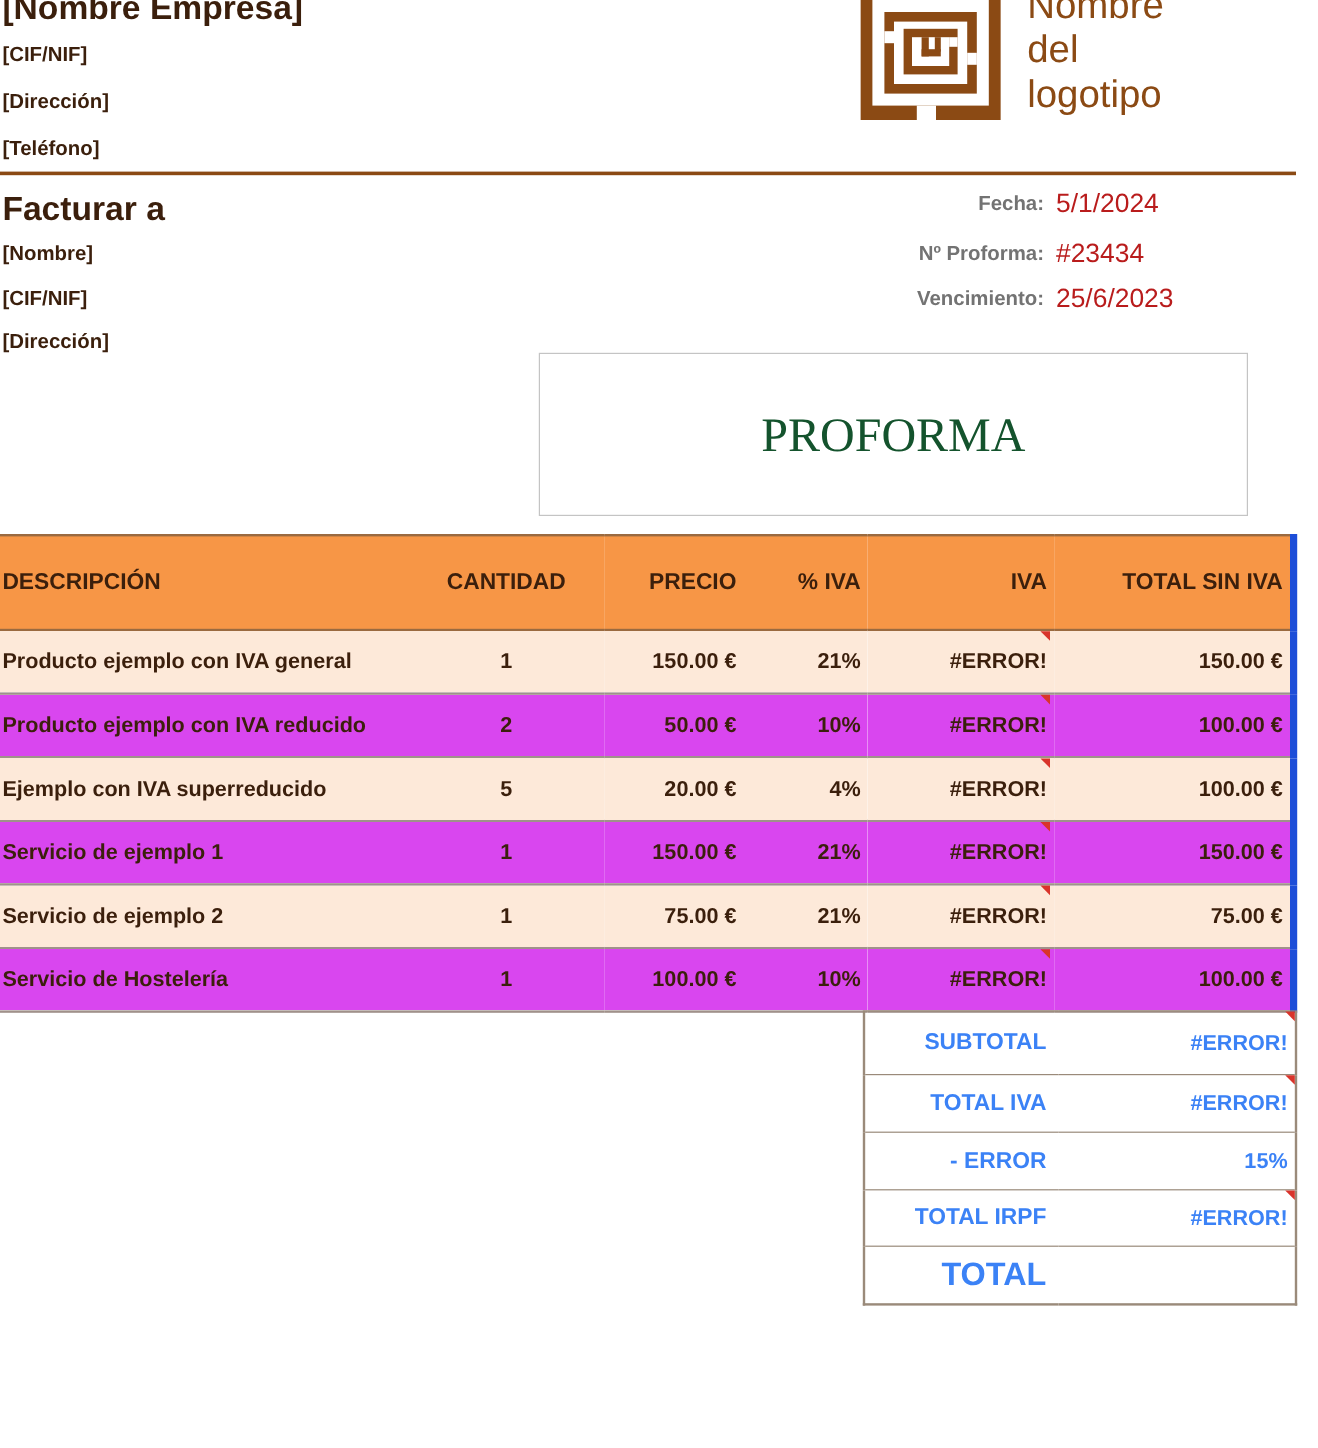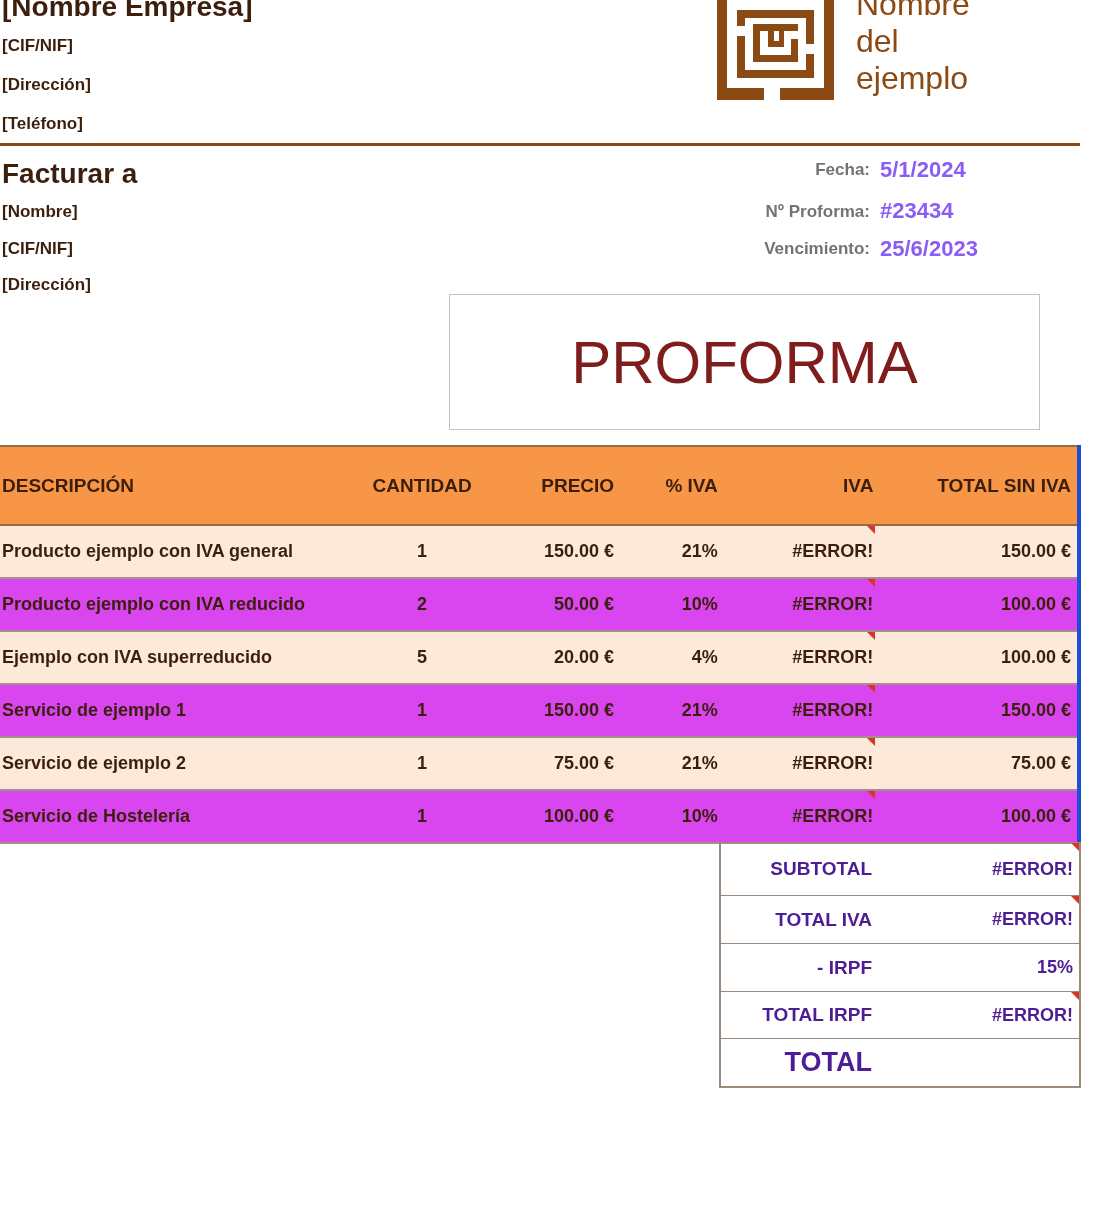--- a/index.html
+++ b/index.html
@@ -11,39 +11,39 @@
 
   .logo-icon { position: absolute; left: 717px; top: 0; width: 117px; height: 100px; }
   .logo-text { position: absolute; left: 856px; top: -14px; font-size: 32px; line-height: 37px; color: #8b4a14; }
 
   .divider { position: absolute; left: 0; top: 143px; width: 1080px; height: 3px; background: #8b4a14; }
 
   .bill-title { position: absolute; left: 2px; top: 158px; font-size: 28px; font-weight: bold; color: #3b1f0c; }
   .bill-line { position: absolute; left: 2px; font-size: 17px; font-weight: bold; color: #3b1f0c; }
 
   .meta-label { position: absolute; right: 228px; font-size: 17px; font-weight: bold; color: #737373; text-align: right; white-space: nowrap; }
-  .meta-value { position: absolute; left: 880px; font-size: 22px; font-weight: bold; color: #8b5cf6; white-space: nowrap; }
+  .meta-value { position: absolute; left: 880px; font-size: 22px; font-weight: normal; color: #b91c1c; white-space: nowrap; }
 
   .proforma-box { position: absolute; left: 449px; top: 294px; width: 591px; height: 136px; border: 1px solid #c4c4c4; display: flex; align-items: center; justify-content: center; }
-  .proforma-text { font-size: 60px; color: #7f1d1d; letter-spacing: 0px; }
+  .proforma-text { font-size: 40px; color: #14532d; letter-spacing: 0px; font-family: Liberation Serif, serif; }
 
   .items-table { position: absolute; left: 0; top: 445px; width: 1081px; border-collapse: collapse; }
   .items-table th { background: #f79646; height: 79px; font-size: 19px; font-weight: bold; color: #3b1f0c; border-top: 2px solid #9a6a40; border-bottom: 2px solid #9a6a40; padding: 0 6px; white-space: nowrap; }
   .items-table td { height: 53px; font-size: 18px; font-weight: bold; color: #3b1f0c; border-bottom: 2px solid #a0918a; padding: 0 6px; white-space: nowrap; position: relative; }
   .items-table tr.odd td { background: #fde9d9; }
   .items-table tr.even td { background: #d946ef; }
-  .items-table th:last-child, .items-table td:last-child { border-right: 4px solid #1d4ed8; }
+  .items-table th:last-child, .items-table td:last-child { border-right: 6px solid #1d4ed8; }
   .al { text-align: left; padding-left: 2px !important; }
   .ac { text-align: center; }
   .ar { text-align: right; }
 
   .err-flag { position: absolute; right: 4px; top: 0; width: 0; height: 0; border-left: 8px solid transparent; border-top: 8px solid #d9342b; }
 
   .totals { position: absolute; left: 719px; top: 842px; width: 362px; border-collapse: collapse; }
-  .totals td { border: 1px solid #9a8a7a; border-left: none; border-right: none; font-weight: bold; color: #4c1d95; white-space: nowrap; position: relative; }
+  .totals td { border: 1px solid #9a8a7a; border-left: none; border-right: none; font-weight: bold; color: #3b82f6; white-space: nowrap; position: relative; }
   .totals td.lbl { border-left: 2px solid #9a8a7a; text-align: right; padding-right: 10px; width: 162px; font-size: 19px; }
   .totals td.val { border-right: 2px solid #9a8a7a; text-align: right; padding-right: 6px; font-size: 18px; }
   .totals tr.r-sub td { height: 53px; }
   .totals tr.r-iva td { height: 48px; }
   .totals tr.r-irpf td { height: 48px; }
   .totals tr.r-tirpf td { height: 47px; }
   .totals tr.r-total td { height: 48px; border-bottom: 2px solid #9a8a7a; }
   .totals tr.r-total td.lbl { font-size: 27px; }
   .totals .err-flag { right: 0; }
 </style>
@@ -82,21 +82,21 @@
   </g>
   <g fill="#8b4a14">
     <rect x="51" y="31" width="6" height="16"></rect>
     <rect x="51" y="41" width="16" height="6"></rect>
     <rect x="62" y="31" width="5" height="12"></rect>
   </g>
 </svg>
 <div class="logo-text">
   <div>Nombre</div>
   <div>del</div>
-  <div>ejemplo</div>
+  <div>logotipo</div>
 </div>
 
 <div class="divider"></div>
 
 <div class="bill-title">Facturar a</div>
 <div class="bill-line" style="top:202px">[Nombre]</div>
 <div class="bill-line" style="top:239px">[CIF/NIF]</div>
 <div class="bill-line" style="top:275px">[Dirección]</div>
 
 <div class="meta-label" style="top:160px">Fecha:</div>
@@ -185,21 +185,21 @@
   <tbody>
       <tr class="r-sub">
     <td class="lbl">SUBTOTAL</td>
     <td class="val"><span class="err-flag"></span><span>#ERROR!</span></td>
   </tr>
   <tr class="r-iva">
     <td class="lbl">TOTAL IVA</td>
     <td class="val"><span class="err-flag"></span><span>#ERROR!</span></td>
   </tr>
   <tr class="r-irpf">
-    <td class="lbl">- IRPF</td>
+    <td class="lbl">- ERROR</td>
     <td class="val">15%</td>
   </tr>
   <tr class="r-tirpf">
     <td class="lbl">TOTAL IRPF</td>
     <td class="val"><span class="err-flag"></span><span>#ERROR!</span></td>
   </tr>
   <tr class="r-total">
     <td class="lbl">TOTAL</td>
     <td class="val"></td>
   </tr>

